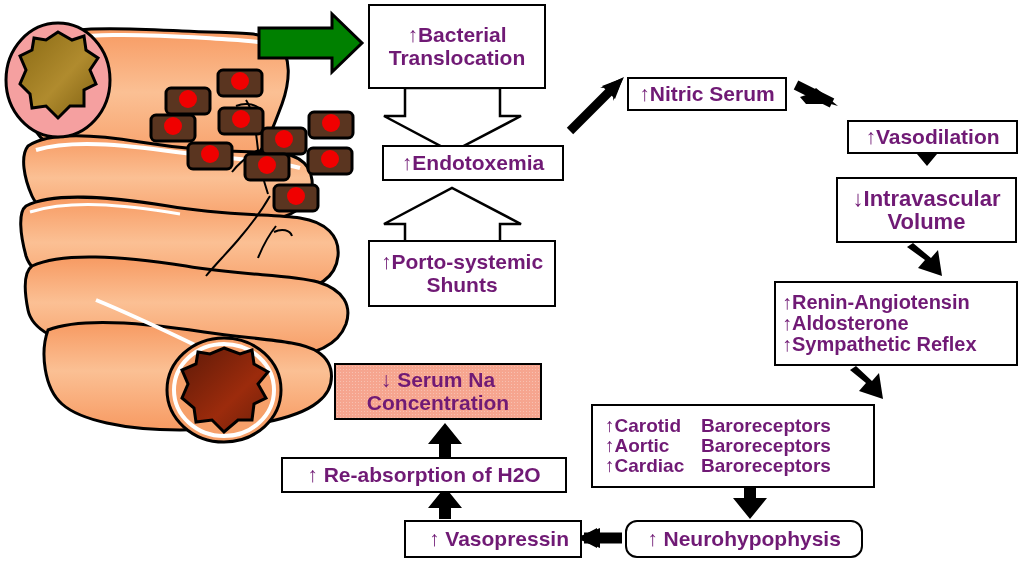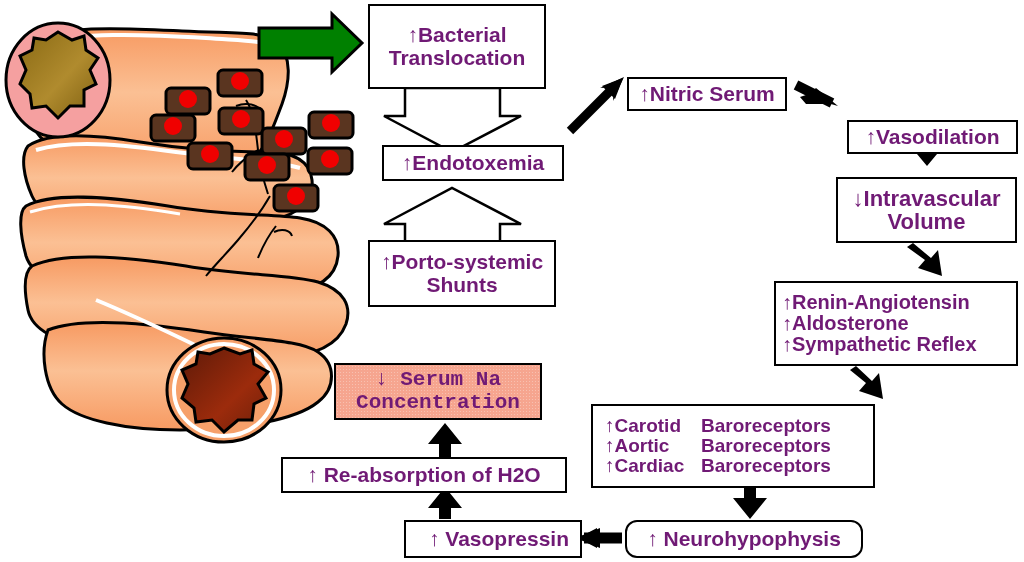--- a/index.html
+++ b/index.html
@@ -253,17 +253,17 @@
   <div class="fbox" style="left:404px;top:520px;width:178px;height:38px;font-size:21px;padding-left:12px;">
     <span class="txt">↑ Vasopressin</span>
   </div>
 
   <div class="fbox" style="left:281px;top:457px;width:286px;height:36px;font-size:21px;">
     <span class="txt">↑ Re-absorption of H2O</span>
   </div>
 
   <div class="fbox pinkbox" style="left:334px;top:363px;width:208px;height:57px;font-size:21px;">
     <span class="pinkbox-tex"></span>
-    <span class="txt" style="position:relative;font-family:Liberation Mono, monospace;">↓ Serum Na
+    <span class="txt" style="position:relative;">↓ Serum Na
 Concentration</span>
   </div>
 
 </div>
 
 </body></html>

